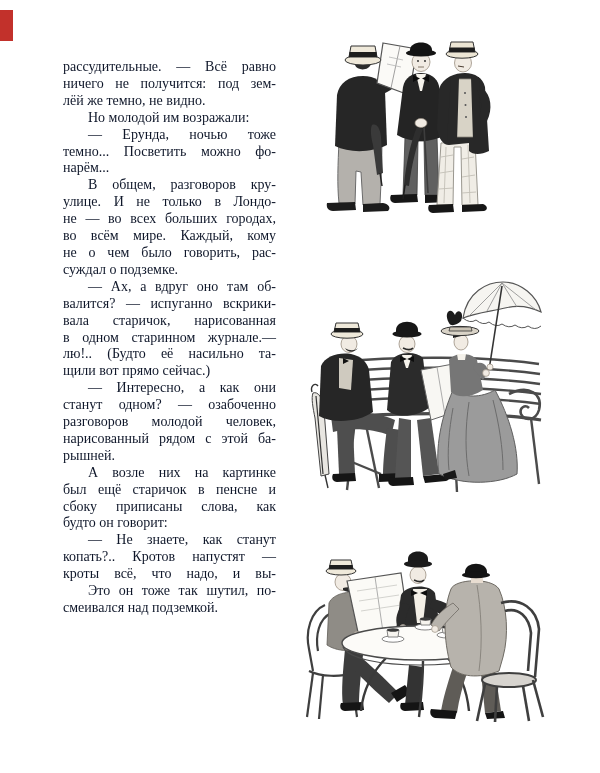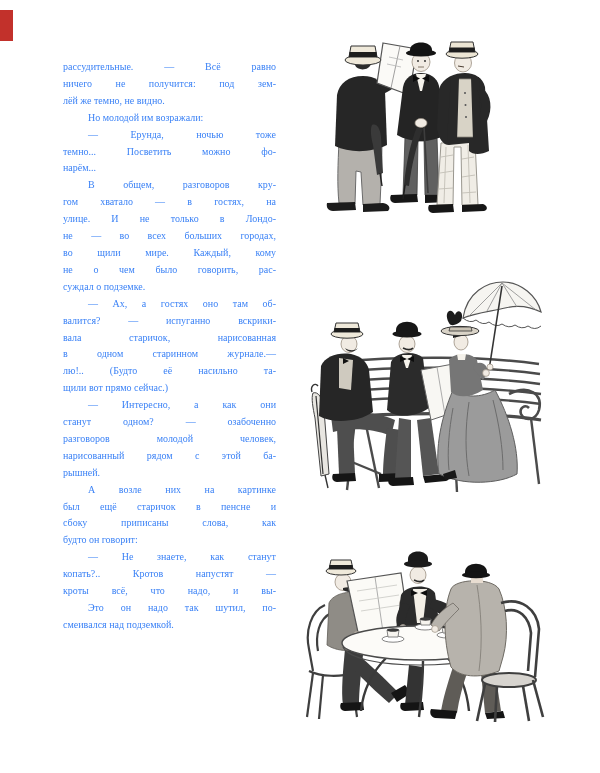--- a/index.html
+++ b/index.html
@@ -1,20 +1,20 @@
 <!DOCTYPE html>
 <html><head>
 <meta charset="utf-8">
 <style>
   html,body{margin:0;padding:0;background:#ffffff;}
   .page{position:relative;width:600px;height:773px;background:#ffffff;overflow:hidden;
         font-family:"Liberation Serif","DejaVu Serif",serif;}
   .bookmark{position:absolute;left:0;top:10px;width:13px;height:31px;}
-  .text-col{position:absolute;left:63px;top:59px;width:213px;font-size:10px;
-            line-height:16.9px;color:#3b82f6;}
+  .text-col{position:absolute;left:63px;top:59px;width:213px;font-size:14px;
+            line-height:16.9px;color:#0f172a;}
   .tl{text-align:justify;text-align-last:justify;white-space:normal;}
   .tl.last{text-align-last:left;}
   .tl.ind{text-indent:25px;}
   .illo{position:absolute;}
   #illo1{left:325px;top:33px;width:230px;height:200px;}
   #illo2{left:303px;top:278px;width:245px;height:225px;}
   #illo3{left:305px;top:545px;width:240px;height:180px;}
   svg{display:block;width:100%;height:100%;}
 </style>
 </head>
@@ -26,45 +26,44 @@
 
   <div class="text-col">
       <div class="tl">рассудительные. — Всё равно</div>
       <div class="tl">ничего не получится: под зем-</div>
       <div class="tl last">лёй же темно, не видно.</div>
       <div class="tl last ind">Но молодой им возражали:</div>
       <div class="tl ind">— Ерунда, ночью тоже</div>
       <div class="tl">темно... Посветить можно фо-</div>
       <div class="tl last">нарём...</div>
       <div class="tl ind">В общем, разговоров кру-</div>
-      <div class="tl">гом хватало — в гостях, на</div>
       <div class="tl">улице. И не только в Лондо-</div>
       <div class="tl">не — во всех больших городах,</div>
-      <div class="tl">во щили мире. Каждый, кому</div>
+      <div class="tl">во всём мире. Каждый, кому</div>
       <div class="tl">не о чем было говорить, рас-</div>
       <div class="tl last">суждал о подземке.</div>
-      <div class="tl ind">— Ах, а гостях оно там об-</div>
+      <div class="tl ind">— Ах, а вдруг оно там об-</div>
       <div class="tl">валится? — испуганно вскрики-</div>
       <div class="tl">вала старичок, нарисованная</div>
       <div class="tl">в одном старинном журнале.—</div>
       <div class="tl">лю!.. (Будто её насильно та-</div>
       <div class="tl last">щили вот прямо сейчас.)</div>
       <div class="tl ind">— Интересно, а как они</div>
       <div class="tl">станут одном? — озабоченно</div>
       <div class="tl">разговоров молодой человек,</div>
       <div class="tl">нарисованный рядом с этой ба-</div>
       <div class="tl last">рышней.</div>
       <div class="tl ind">А возле них на картинке</div>
       <div class="tl">был ещё старичок в пенсне и</div>
       <div class="tl">сбоку приписаны слова, как</div>
       <div class="tl last">будто он говорит:</div>
       <div class="tl ind">— Не знаете, как станут</div>
       <div class="tl">копать?.. Кротов напустят —</div>
       <div class="tl">кроты всё, что надо, и вы-</div>
-      <div class="tl ind">Это он надо так шутил, по-</div>
+      <div class="tl ind">Это он тоже так шутил, по-</div>
       <div class="tl last">смеивался над подземкой.</div>
     </div>
 
   <div class="illo" id="illo1">
     <svg viewBox="0 0 230 200">
 
       <g>
         <path d="M14,108 C13,130 12,152 14,170 L30,171 L31,138 L36,139 L38,172 L55,171 C56,150 57,128 57,106 Z" fill="#b4b1ac" stroke="#6b6b6b" stroke-width="1"></path>
         <path d="M2,170 L30,169 L31,177 L8,178 C3,178 1,174 2,170 Z" fill="#1c1c1c"></path>
         <path d="M38,171 L58,170 C64,171 66,175 63,178 L38,179 Z" fill="#1c1c1c"></path>

